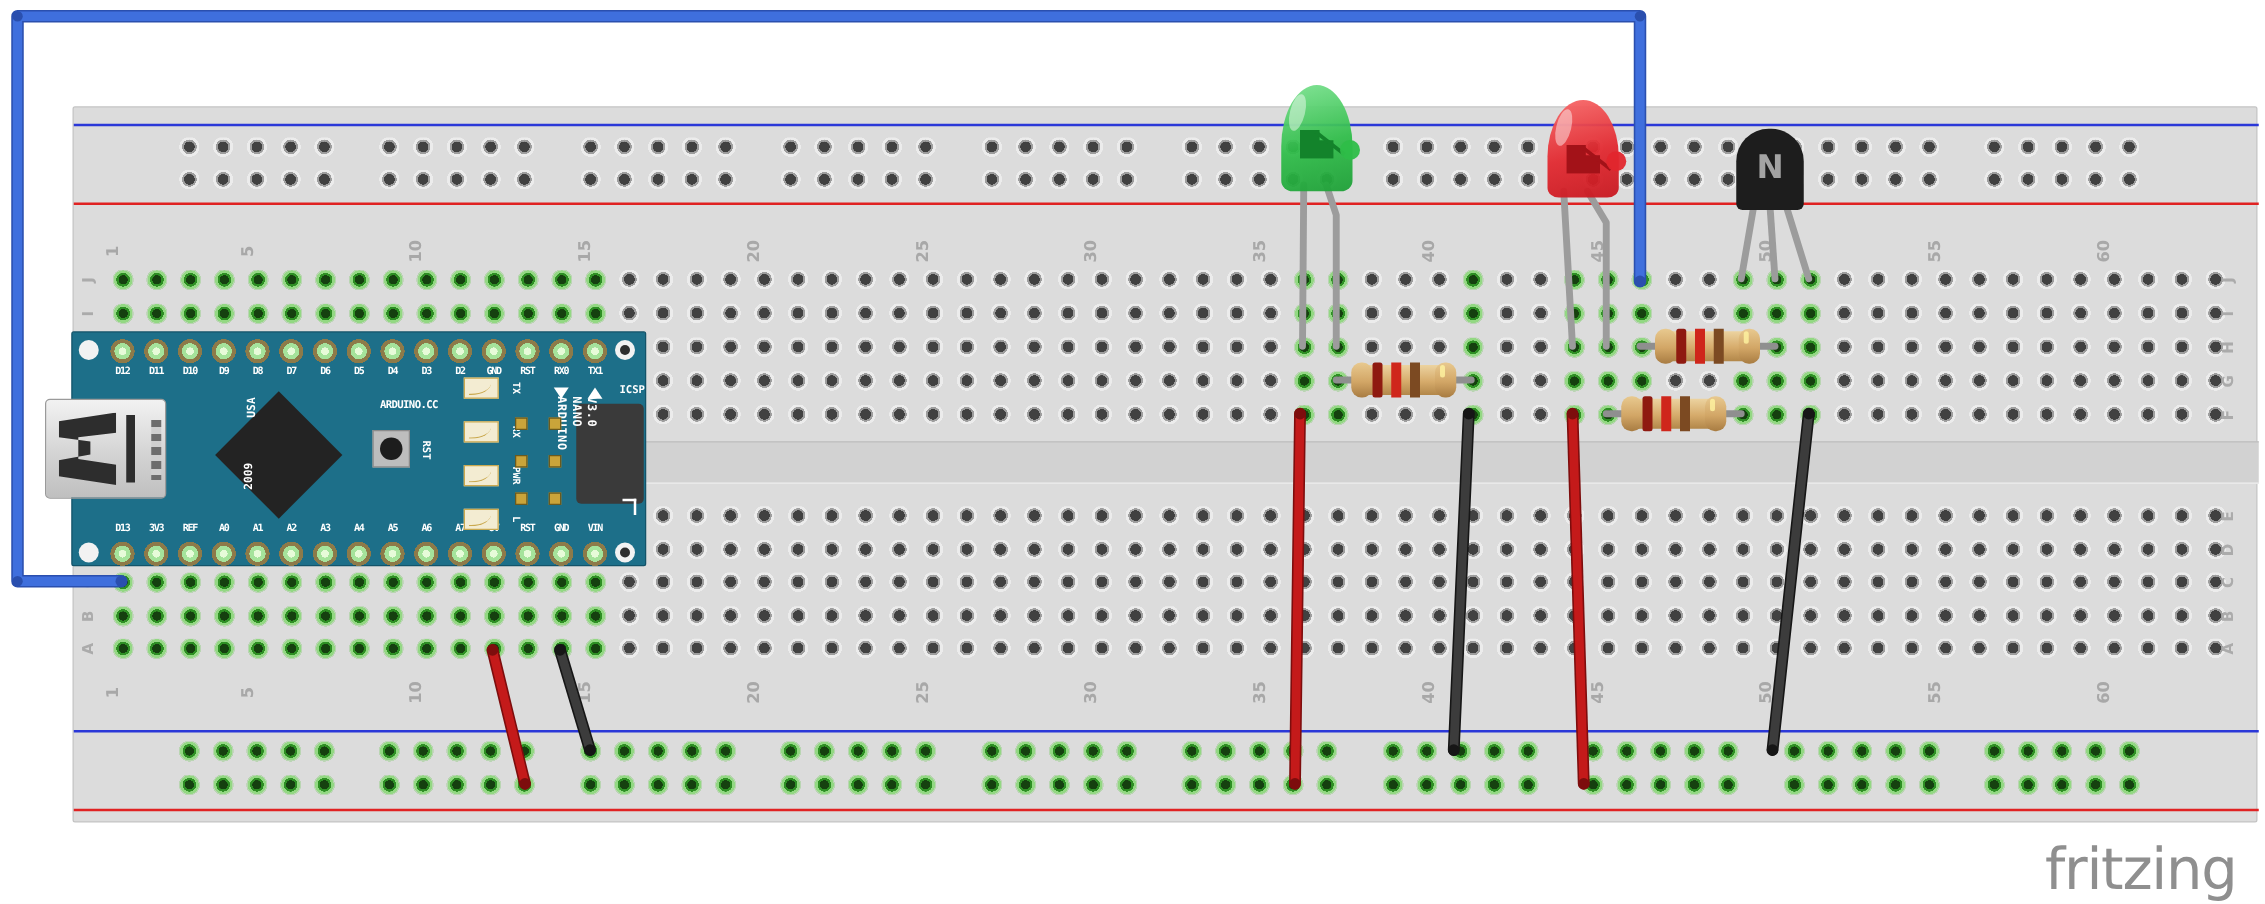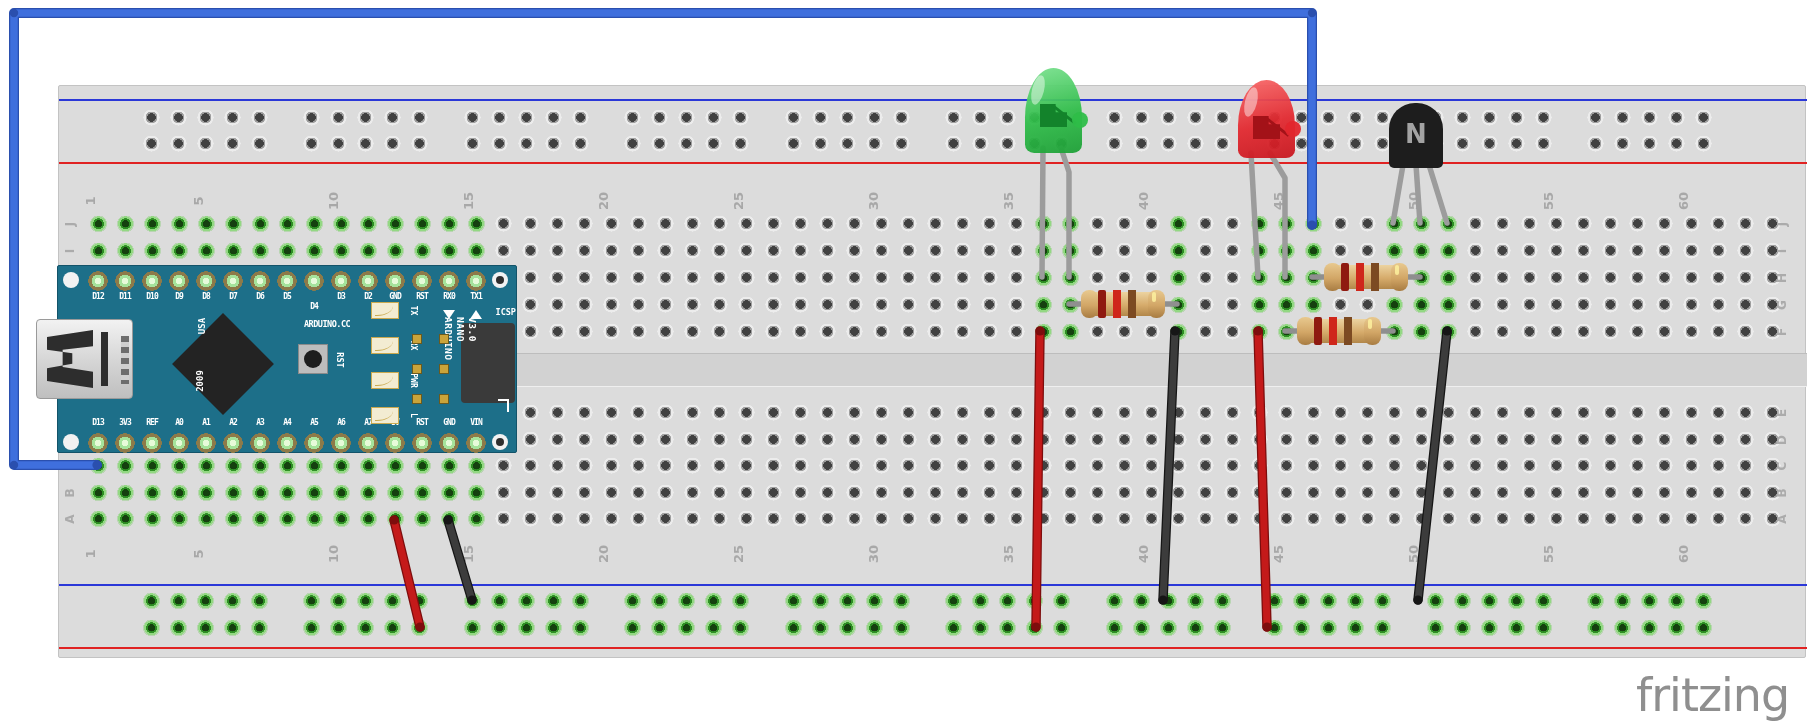--- a/index.html
+++ b/index.html
@@ -1016,21 +1016,21 @@
       <div class="pinlab" style="left: 107px; top: 26px;">D9</div>
       <div class="npin" style="left: 138px; top: 5px;"></div>
       <div class="pinlab" style="left: 134px; top: 26px;">D8</div>
       <div class="npin" style="left: 165px; top: 5px;"></div>
       <div class="pinlab" style="left: 161px; top: 26px;">D7</div>
       <div class="npin" style="left: 192px; top: 5px;"></div>
       <div class="pinlab" style="left: 188px; top: 26px;">D6</div>
       <div class="npin" style="left: 219px; top: 5px;"></div>
       <div class="pinlab" style="left: 215px; top: 26px;">D5</div>
       <div class="npin" style="left: 246px; top: 5px;"></div>
-      <div class="pinlab" style="left: 242px; top: 26px; margin-top: 10px;">D4</div>
+      <div class="pinlab" style="left: 242px; top: 26px;">D4</div>
       <div class="npin" style="left: 273px; top: 5px;"></div>
       <div class="pinlab" style="left: 269px; top: 26px;">D3</div>
       <div class="npin" style="left: 300px; top: 5px;"></div>
       <div class="pinlab" style="left: 296px; top: 26px;">D2</div>
       <div class="npin" style="left: 327px; top: 5px;"></div>
       <div class="pinlab" style="left: 323px; top: 26px;">GND</div>
       <div class="npin" style="left: 354px; top: 5px;"></div>
       <div class="pinlab" style="left: 350px; top: 26px;">RST</div>
       <div class="npin" style="left: 381px; top: 5px;"></div>
       <div class="pinlab" style="left: 377px; top: 26px;">RX0</div>

